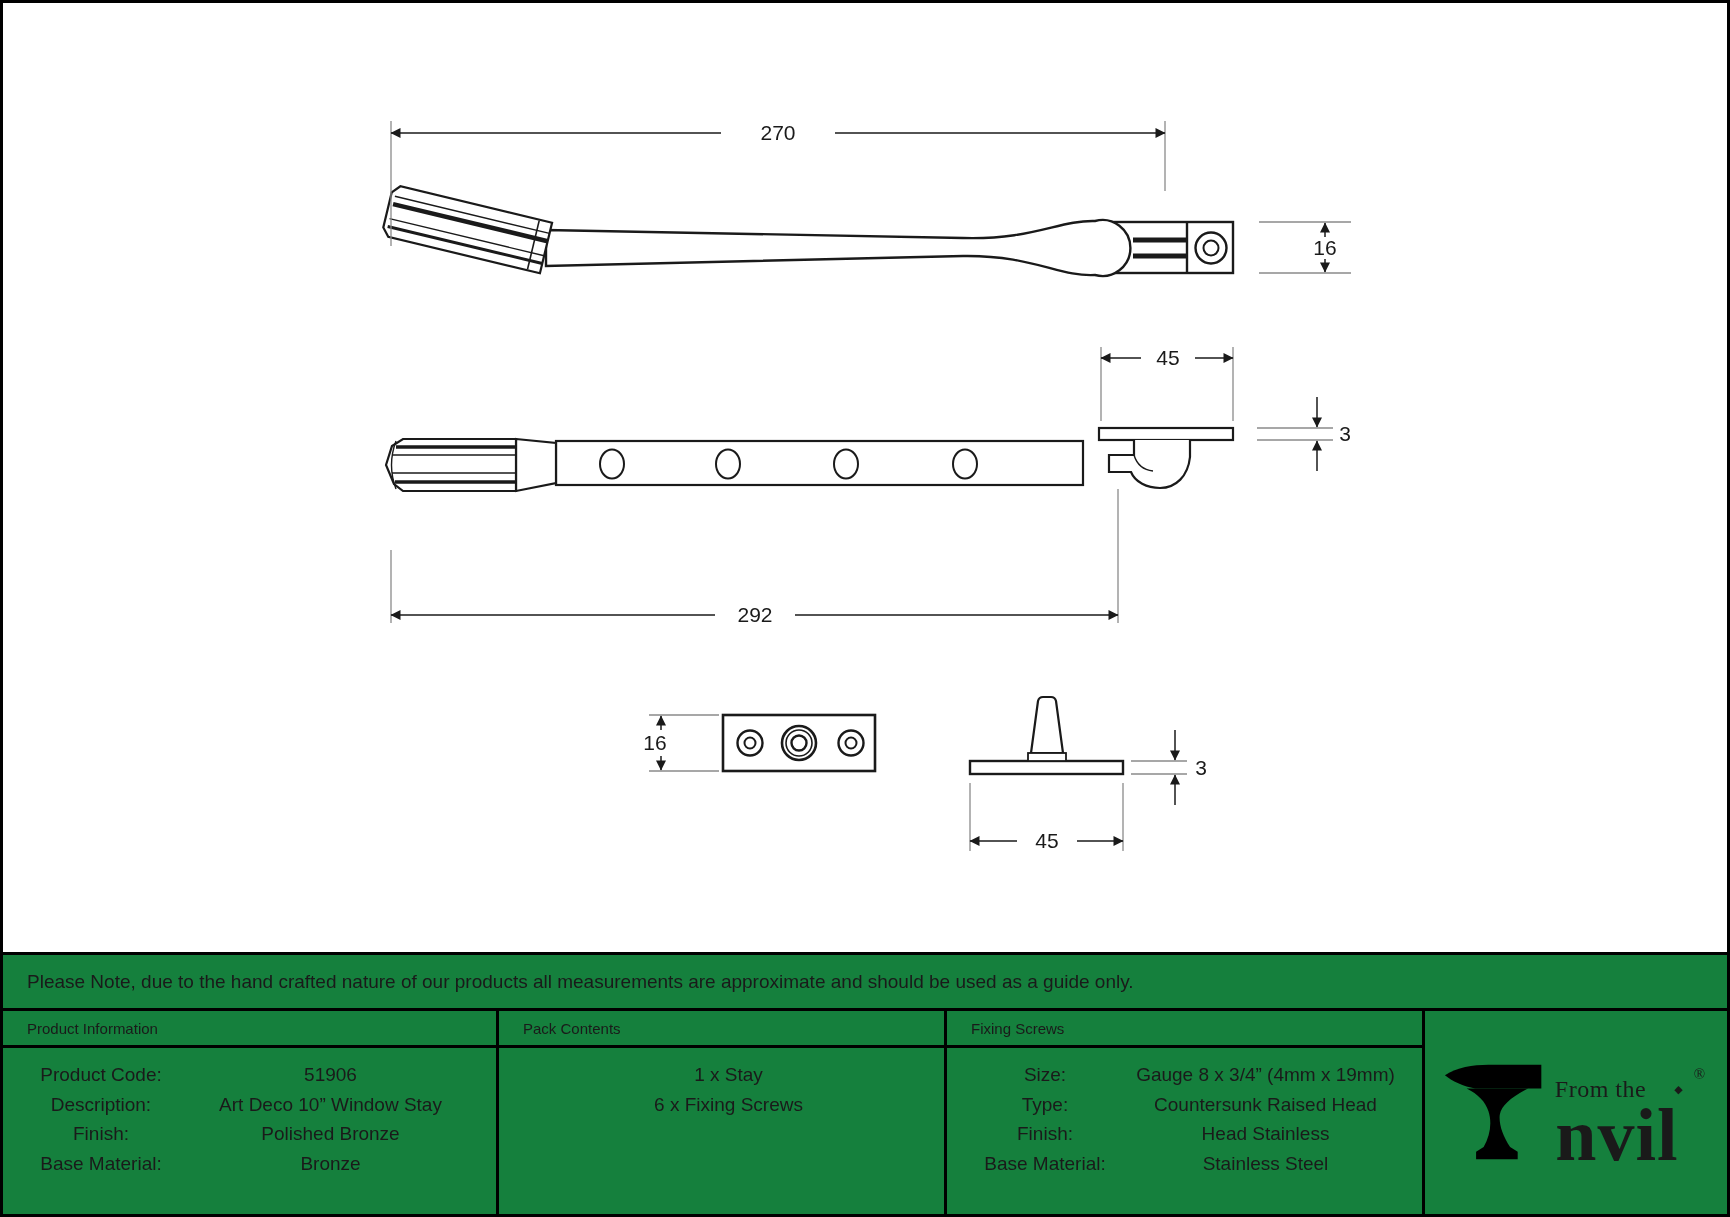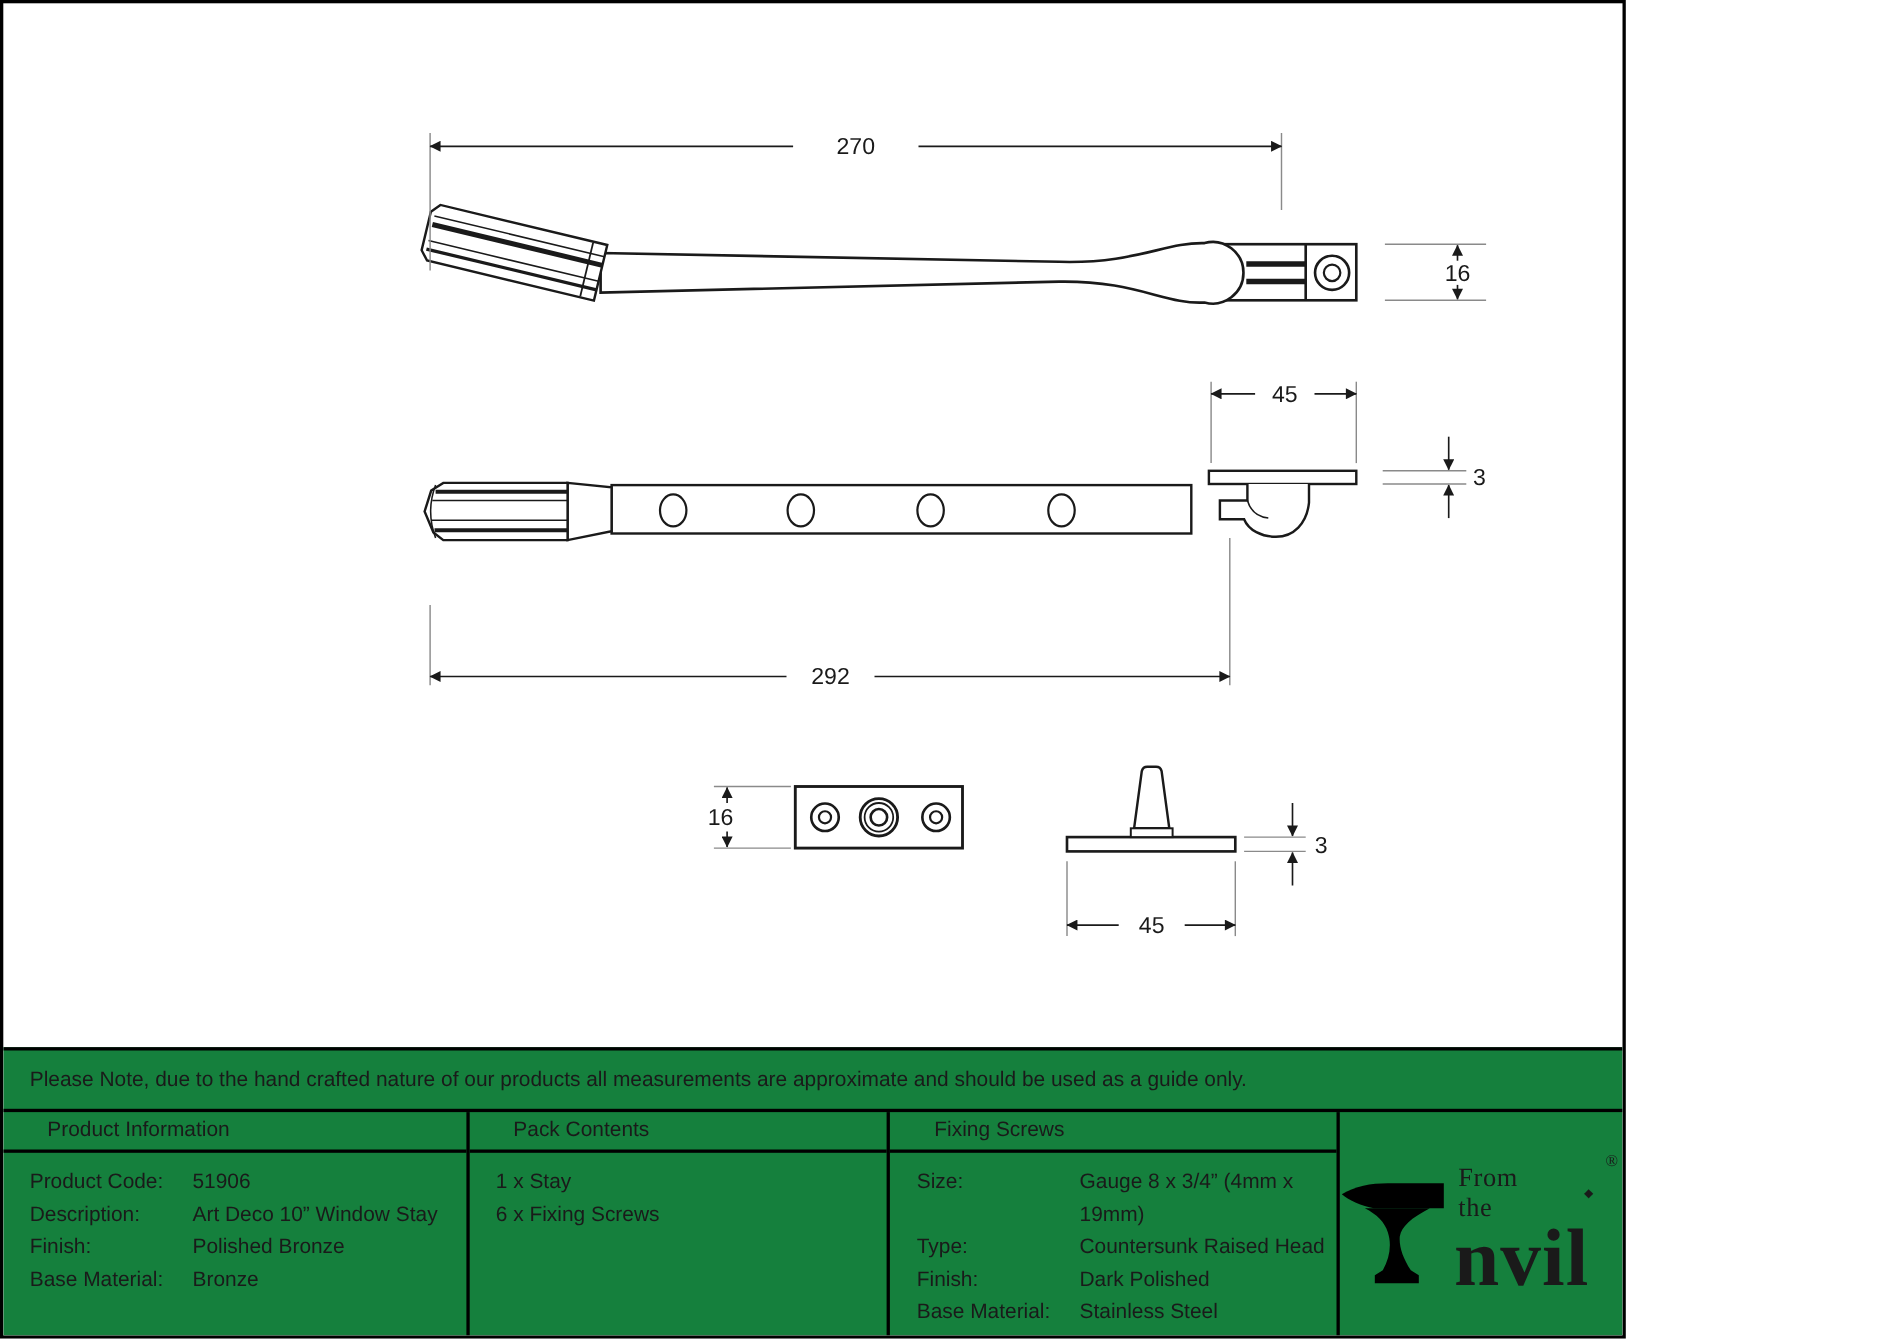--- a/index.html
+++ b/index.html
@@ -1,20 +1,20 @@
 <!DOCTYPE html>
 <html><head>
 <meta charset="utf-8">
 <style>
   * { margin:0; padding:0; box-sizing:border-box; }
   html,body { background:#fff; }
   body { font-family:"Liberation Sans", sans-serif; color:#1a1a1a; }
   .page {
-    position:relative; width:1478px; height:1217px;
-    background:#fff; border:3px solid #000; overflow:hidden;
+    position:relative; width:1730px; height:1217px;
+    background:#fff; border:3px solid #000; overflow:hidden;text-align:center;
   }
   .drawing-area { position:absolute; left:0; top:0; width:1724px; height:949px; }
   svg text { font-family:"Liberation Sans", sans-serif; font-size:21px; fill:#1a1a1a; }
 
   .footer {
     position:absolute; left:0; right:0; bottom:0; top:949px;
     display:flex; flex-direction:column; border-top:3px solid #000; background:#15803d;
   }
   .note-row {
     height:56px; border-bottom:3px solid #000;
@@ -22,22 +22,22 @@
     font-size:19px;
   }
   .table-row { flex:1; display:flex; min-height:0; }
   .col { border-right:3px solid #000; display:flex; flex-direction:column; }
   .col-pi { width:496px; }
   .col-pc { width:448px; }
   .col-fs { width:478px; }
   .col-logo { flex:1; border-right:none; display:flex; align-items:center; justify-content:center; }
   .col-header {
     height:37px; border-bottom:3px solid #000;
-    display:flex; align-items:center; padding-left:40px;
-    font-size:19px;
+    display:flex; align-items:center; padding-left:24px;
+    font-size:15px;
   }
   .col-body { flex:1; padding:12px 10px 0 24px; font-size:19px; }
   .kv-row { display:flex; line-height:29.5px; }
   .kv-label { flex:0 0 148px; }
   .kv-value { flex:1; }
   .pc-item { line-height:29.5px; }
 
   .logo {
     display:flex; align-items:flex-end; position:relative; padding-right:26px;
   }
@@ -259,21 +259,21 @@
           <div class="kv-row">
             <span class="kv-label">Size:</span>
             <span class="kv-value">Gauge 8 x 3/4” (4mm x 19mm)</span>
           </div>
           <div class="kv-row">
             <span class="kv-label">Type:</span>
             <span class="kv-value">Countersunk Raised Head</span>
           </div>
           <div class="kv-row">
             <span class="kv-label">Finish:</span>
-            <span class="kv-value">Dark Polished</span>
+            <span class="kv-value">Head Stainless</span>
           </div>
           <div class="kv-row">
             <span class="kv-label">Base Material:</span>
             <span class="kv-value">Stainless Steel</span>
           </div>
         </div>
       </div>
 
       <div class="col col-logo">
         <div class="logo">

